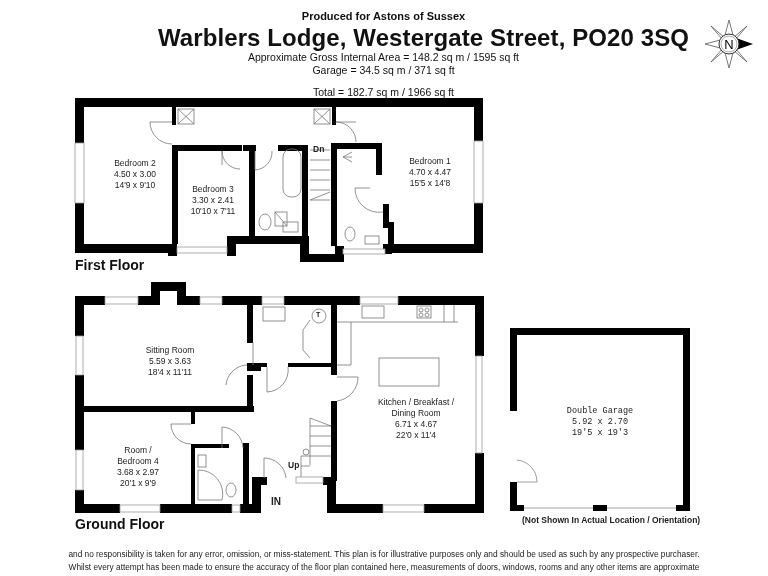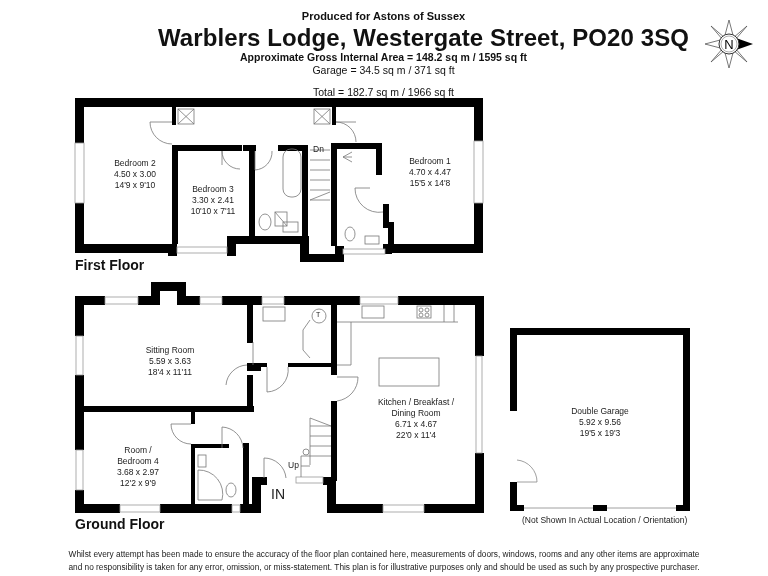--- a/index.html
+++ b/index.html
@@ -1,27 +1,27 @@
 <!DOCTYPE html>
 <html><head>
 <meta charset="utf-8">
 <style>
   html, body { margin:0; padding:0; background:#ffffff; }
   body { width:768px; height:576px; position:relative; overflow:hidden; font-family:"Liberation Sans", sans-serif; color:#111; }
   .hdr { position:absolute; left:0; width:767px; text-align:center; }
   .produced { top:10px; font-size:11px; font-weight:bold; }
   .title { top:24px; font-size:24px; font-weight:bold; letter-spacing:0.1px;padding-left:40px; }
   .area { font-size:10.5px; }
-  .area1 { top:51px;font-weight:bold; }
+  .area1 { top:51px; }
   .area2 { top:64px; }
   .area3 { top:86px; }
   svg.plan { position:absolute; left:0; top:0; }
   .floor-label { position:absolute; font-size:14px; font-weight:bold; }
   .room { position:absolute; text-align:center; font-size:8.5px; line-height:11px; color:#222; }
-  .small { position:absolute; font-size:8.5px; color:#222; }
+  .small { position:absolute; font-size:8.5px; color:#222;font-weight:bold; }
   .note { position:absolute; font-size:8.5px; color:#222; }
   .disclaimer { position:absolute; left:0; top:548px; width:768px; text-align:center; font-size:8.3px; line-height:13px; color:#222; }
   .compass { position:absolute; left:703px; top:18px; }
 </style>
 </head>
 <body>
 
 <div class="hdr produced">Produced for Astons of Sussex</div>
 <div class="hdr title">Warblers Lodge, Westergate Street, PO20 3SQ</div>
 <div class="hdr area area1">Approximate Gross Internal Area = 148.2 sq m / 1595 sq ft</div>
@@ -236,35 +236,35 @@
 
 <div class="room" style="left:120px;top:345px;width:100px;">
   <div>Sitting Room</div>
   <div>5.59 x 3.63</div>
   <div>18'4 x 11'11</div>
 </div>
 <div class="room" style="left:98px;top:445px;width:80px;">
   <div>Room /</div>
   <div>Bedroom 4</div>
   <div>3.68 x 2.97</div>
-  <div>12'2 x 9'9</div>
+  <div>20'1 x 9'9</div>
 </div>
 <div class="room" style="left:366px;top:397px;width:100px;text-align:center;">
   <div>Kitchen / Breakfast /</div>
   <div>Dining Room</div>
   <div>6.71 x 4.67</div>
   <div>22'0 x 11'4</div>
 </div>
 <div class="small" style="left:288px;top:460px;">Up</div>
-<div class="small" style="left:271px;top:486px;font-size:14px;">IN</div>
+<div class="small" style="left:271px;top:496px;font-size:10px;">IN</div>
 <div class="small" style="left:316px;top:311px;font-size:7px;">T</div>
 
-<div class="room" style="left:560px;top:406px;width:80px;">
+<div class="room" style="left:560px;top:406px;width:80px;font-family:Liberation Mono, monospace;">
   <div>Double Garage</div>
-  <div>5.92 x 9.56</div>
+  <div>5.92 x 2.70</div>
   <div>19'5 x 19'3</div>
 </div>
-<div class="note" style="left:522px;top:515px;">(Not Shown In Actual Location / Orientation)</div>
+<div class="note" style="left:522px;top:515px;font-weight:bold;">(Not Shown In Actual Location / Orientation)</div>
 
 <div class="disclaimer">
+  <div>and no responsibility is taken for any error, omission, or miss-statement. This plan is for illustrative purposes only and should be used as such by any prospective purchaser.</div>
   <div>Whilst every attempt has been made to ensure the accuracy of the floor plan contained here, measurements of doors, windows, rooms and any other items are approximate</div>
-  <div>and no responsibility is taken for any error, omission, or miss-statement. This plan is for illustrative purposes only and should be used as such by any prospective purchaser.</div>
 </div>
 
 </body></html>

